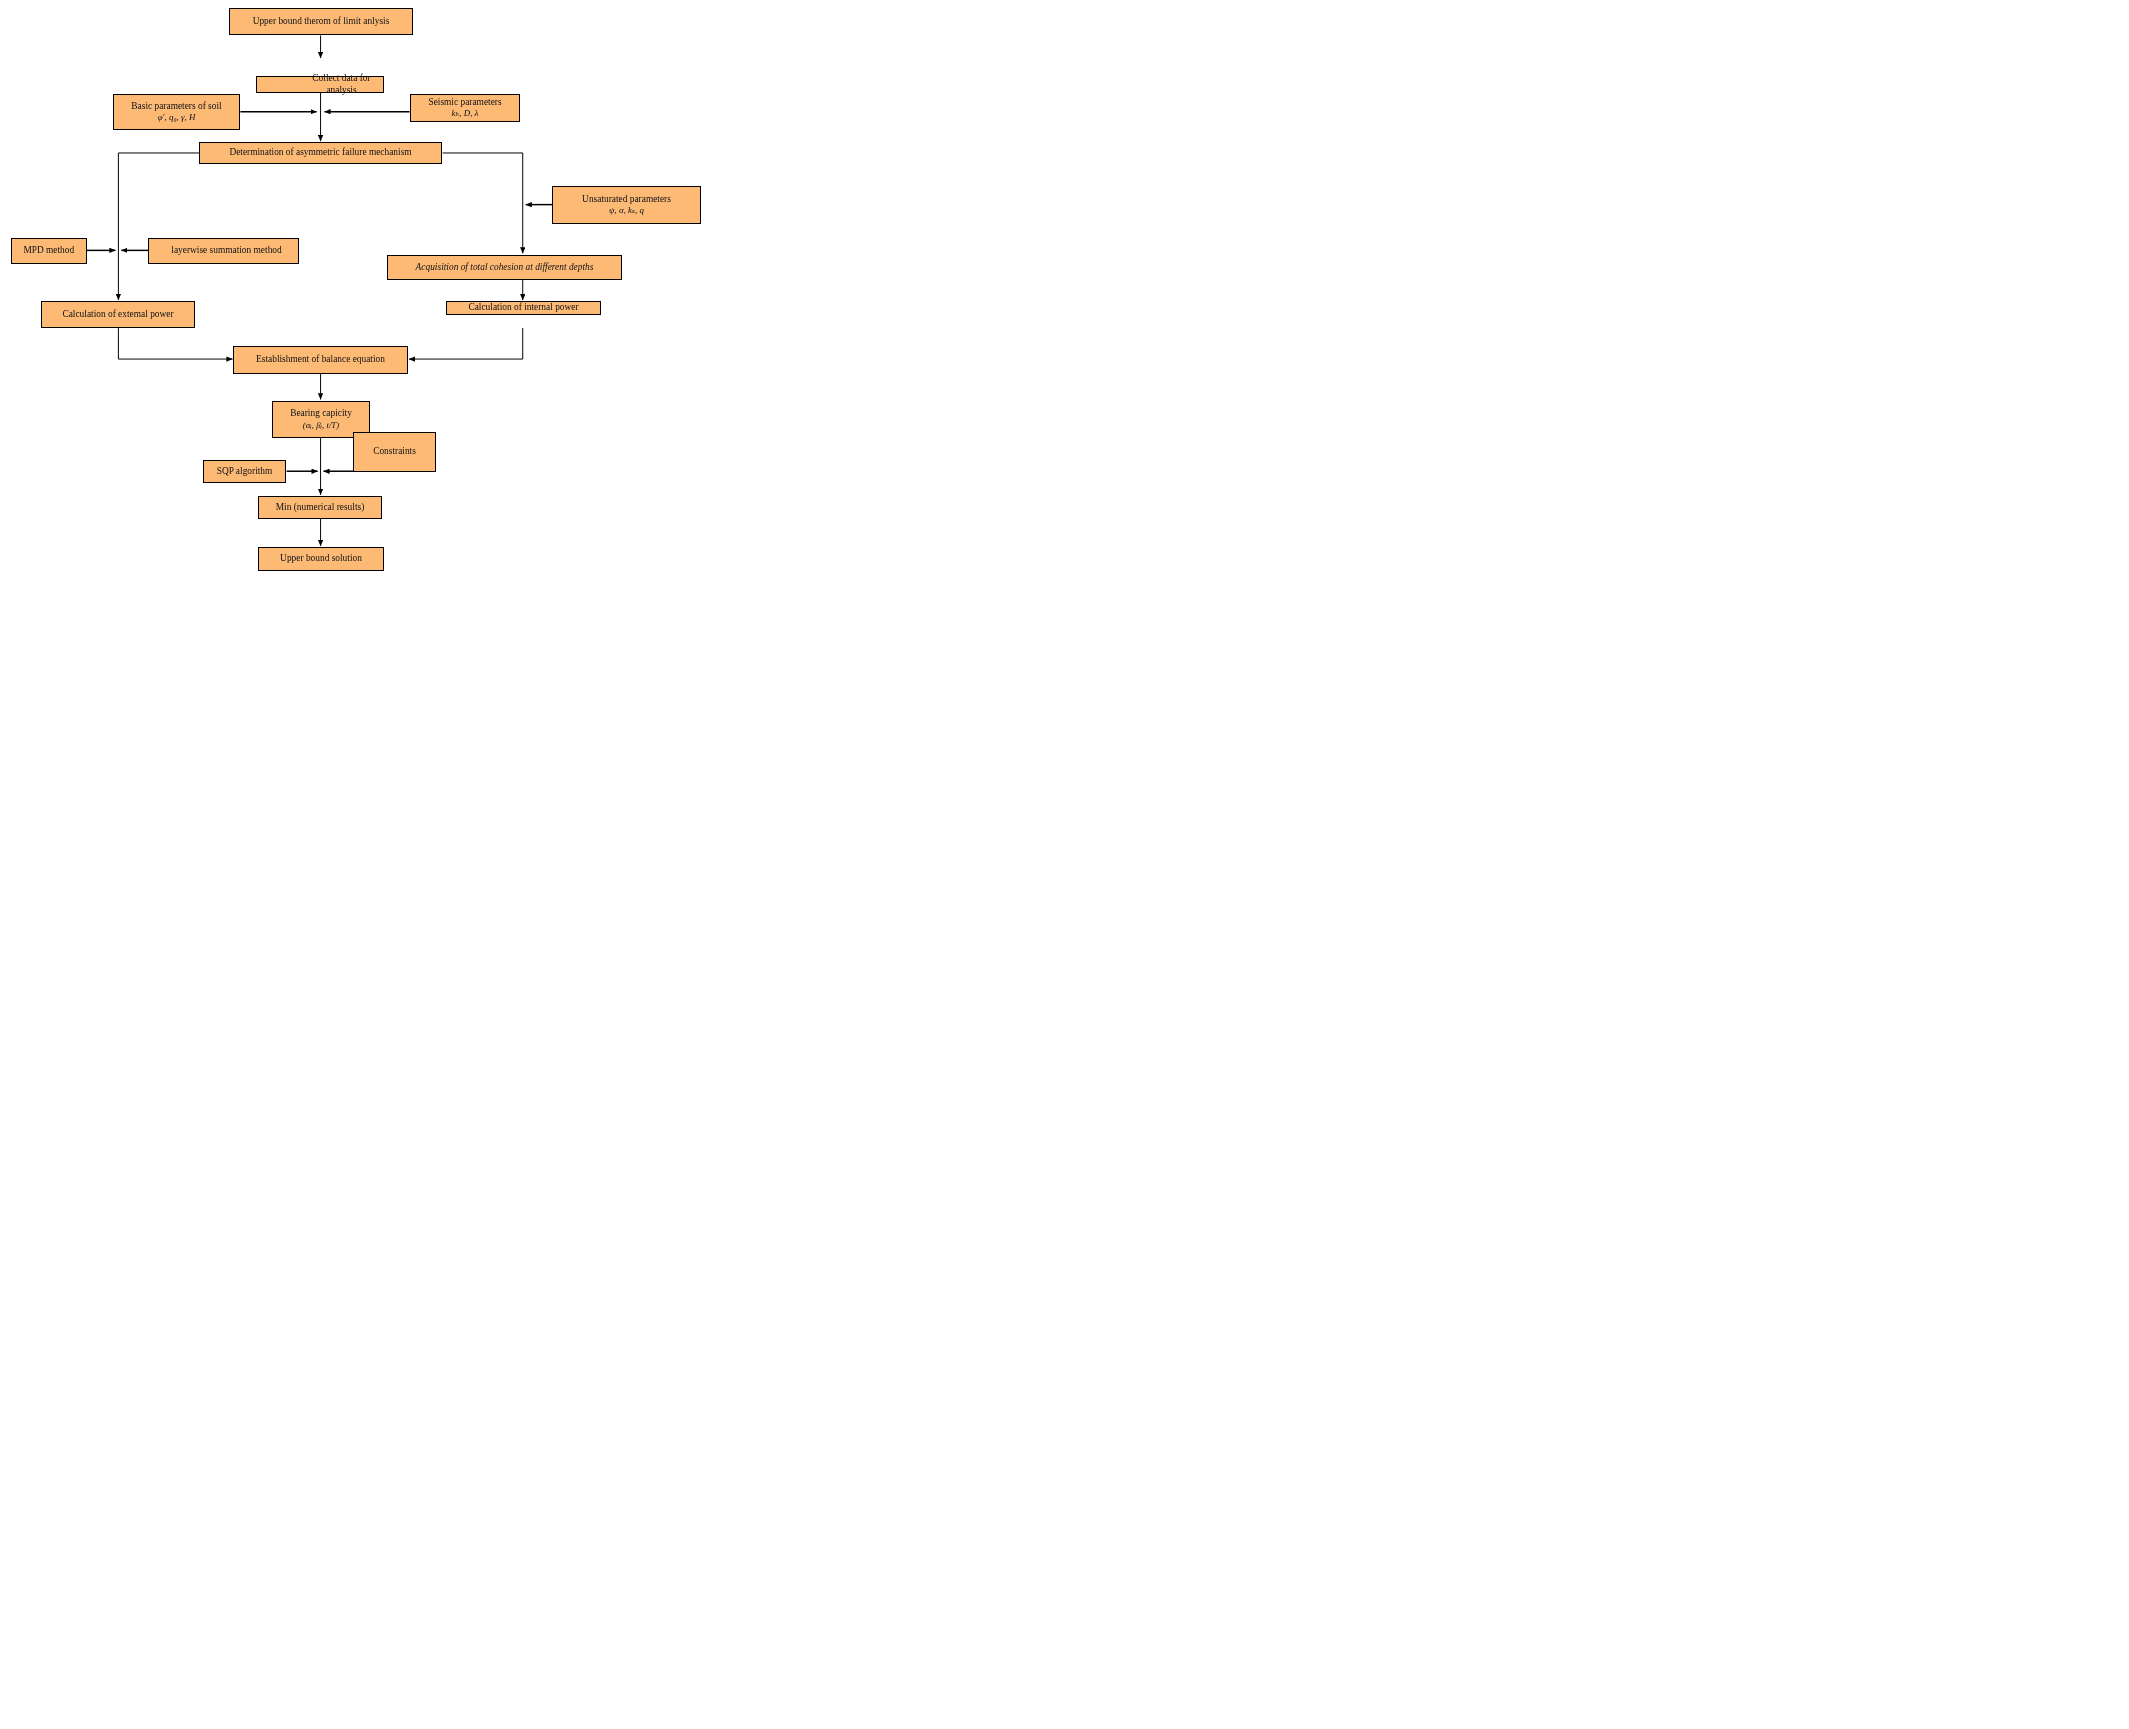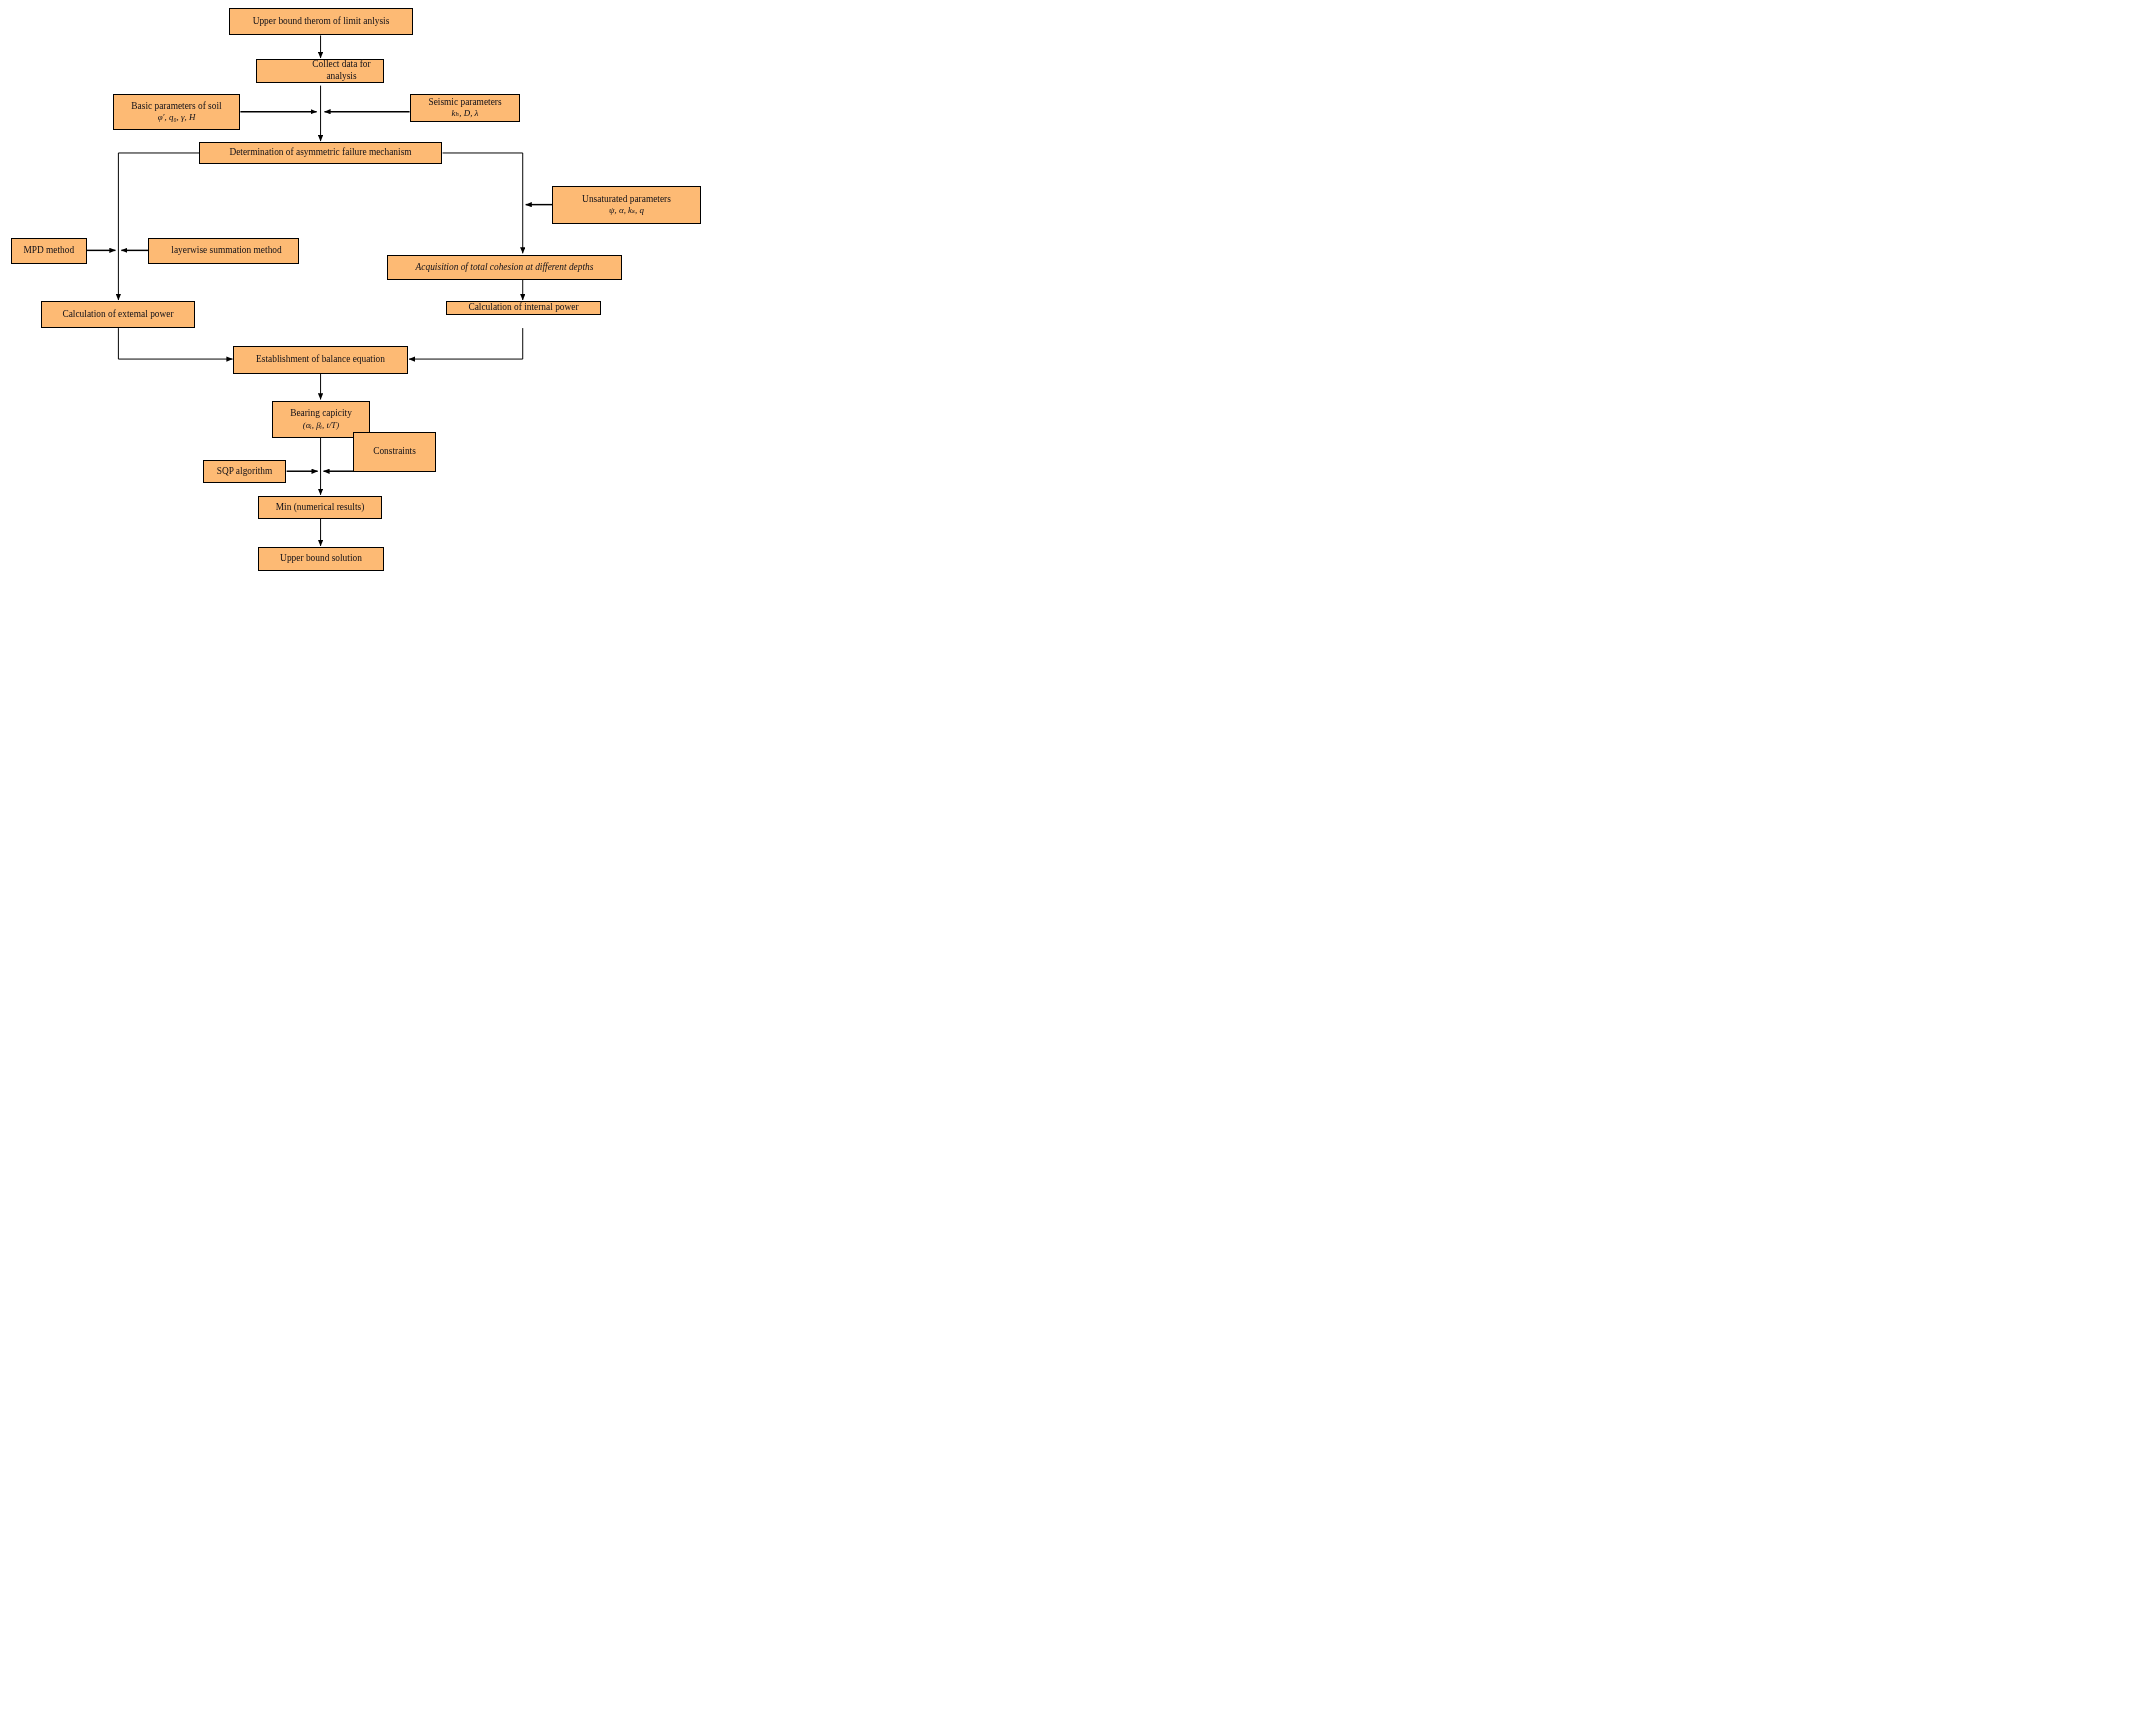--- a/index.html
+++ b/index.html
@@ -35,21 +35,21 @@
     line-height: 1.25;
     color: #101018;
     padding: 1px 3px;
   }
   .node .sub {
     font-style: italic;
     font-size: 8.9px;
   }
   
   #n-upper-bound-theorem { left: 229px; top: 8.4px;  width: 184px; height: 27px; }
-  #n-collect-data        { left: 256px; top: 59px; width: 128px; height: 24px; padding-left: 46px; }
+  #n-collect-data        { left: 256px; top: 76px; width: 128px; height: 17px; padding-left: 46px; }
   #n-basic-params        { left: 113px; top: 94px; width: 127px; height: 36px; }
   #n-seismic-params      { left: 410px; top: 94px; width: 110px; height: 28px; }
   #n-determination       { left: 199px; top: 142px; width: 243px; height: 22px; }
   #n-unsaturated-params  { left: 552px; top: 186px; width: 149px; height: 38px; }
   #n-mpd-method          { left: 10.8px;  top: 238px; width: 76px; height: 25.6px; }
   #n-layerwise-method    { left: 148px; top: 238px; width: 151px; height: 25.6px; padding-left: 9px; }
   #n-acquisition         { left: 387px; top: 255px; width: 235px; height: 25px; font-style: italic; }
   #n-calc-external       { left: 41px;  top: 301px; width: 154px; height: 27px; }
   #n-calc-internal       { left: 446px; top: 301px; width: 155px; height: 14px; }
   #n-establishment       { left: 233px; top: 346px; width: 175px; height: 27.6px; text-align: right; }

